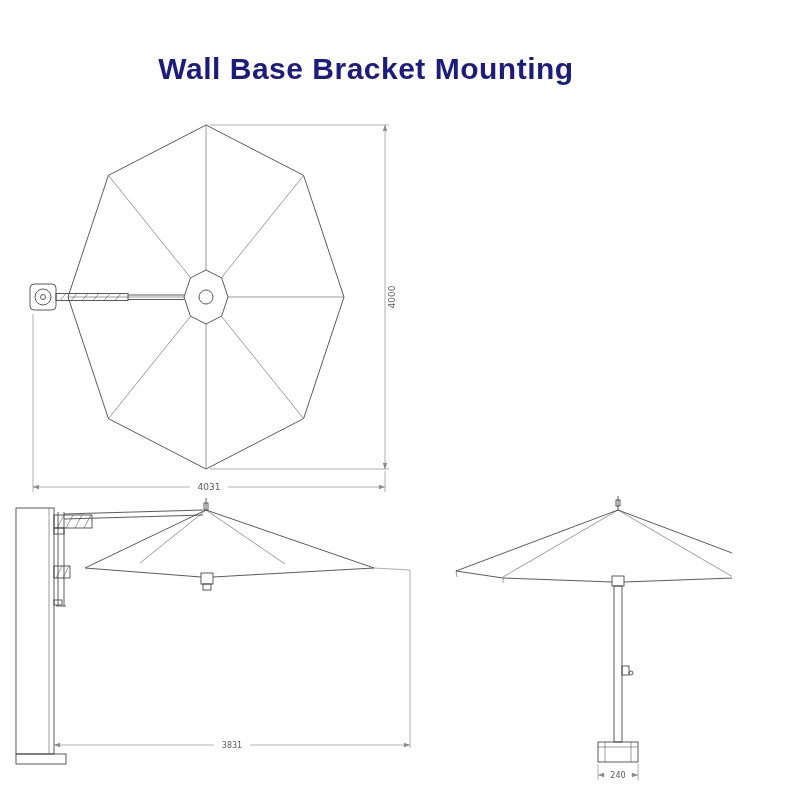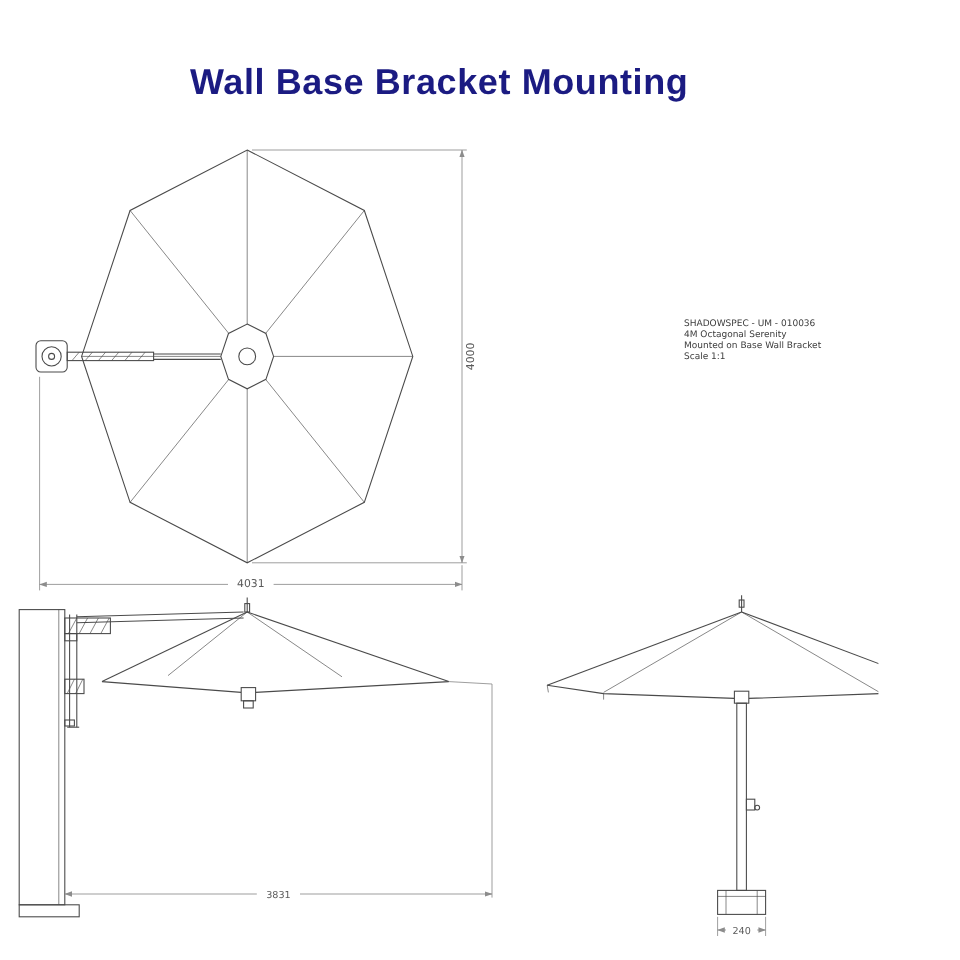--- a/index.html
+++ b/index.html
@@ -18,26 +18,20 @@
   .bg{fill:#fff;stroke:none;}
   #arrhead{fill:var(--dim-color,#8c8c8c);}
 </style>
 </head>
 <body>
 
 <div class="page">
 
   <h1 class="title">Wall Base Bracket Mounting</h1>
 
-  <div class="notes">
-    <div>SHADOWSPEC - UM - 010036</div>
-    <div>4M Octagonal Serenity</div>
-    <div>Mounted on Base Wall Bracket</div>
-    <div>Scale 1:1</div>
-  </div>
 
   <svg class="sheet" width="800" height="800" viewBox="0 0 800 800">
     <defs>
       <marker id="arr" viewBox="0 0 10 10" refX="9.5" refY="5" markerWidth="9" markerHeight="9" orient="auto-start-reverse">
         <path id="arrhead" d="M0,1.5 L10,5 L0,8.5 z"></path>
       </marker>
     </defs>
 
     <g>
       <polygon class="ln" points="206,125 303.6,175.4 344,297 303.6,418.6 206,469 108.4,418.6 68,297 108.4,175.4"></polygon>

